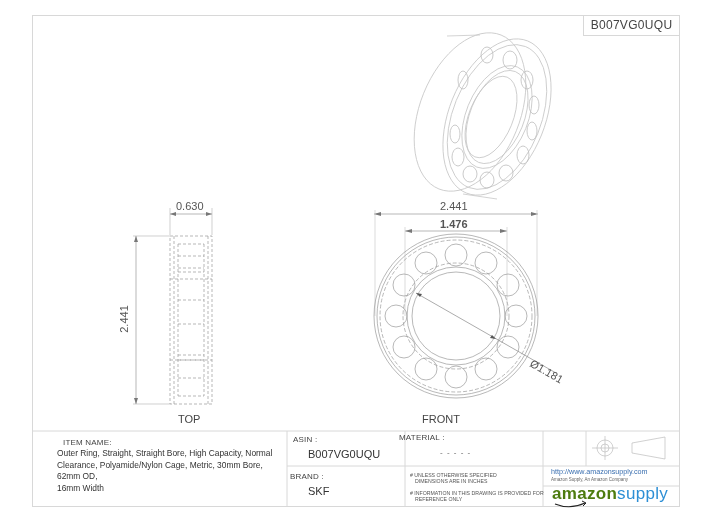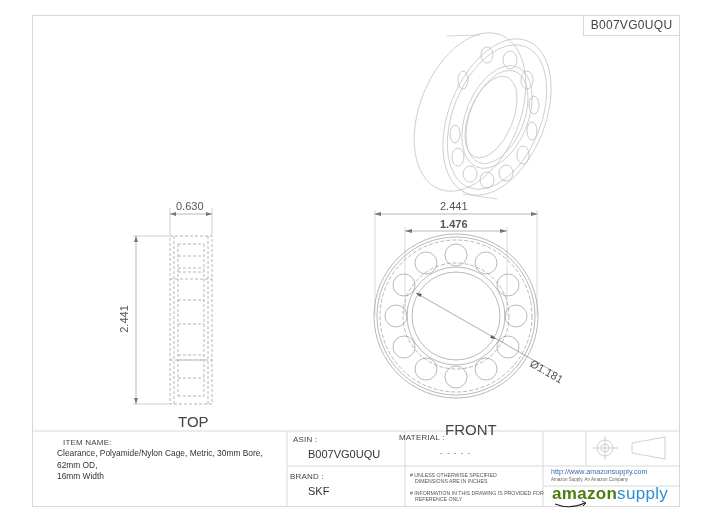--- a/index.html
+++ b/index.html
@@ -9,21 +9,21 @@
            border:1px solid #d8d8d8; box-sizing:border-box; }
   .asin-tag { position:absolute; left:583px; top:15px; width:97px; height:21px;
               border:1px solid #d8d8d8; box-sizing:border-box;
               font-size:12px; color:#444; text-align:center; line-height:19px; letter-spacing:0.3px; }
   .abs { position:absolute; }
   .label { font-size:8px; color:#444; text-transform:uppercase; letter-spacing:0.2px; }
   .value { font-size:11px; color:#333; }
   .item-text { font-size:8.4px; line-height:11.6px; color:#333; }
   .note { font-size:5.2px; line-height:6.2px; color:#555; text-transform:uppercase; }
   .dim-text { font-size:11px; color:#555; }
-  .view-label { font-size:15px; color:#444;text-align:center; }
+  .view-label { font-size:11px; color:#444;text-align:center; }
   .url { font-size:7.2px; color:#3a6fb0; }
   .tagline { font-size:4.5px; color:#666; }
   .logo { font-size:17px; letter-spacing:0.3px; }
   .logo .amz { color:#4d7c0f;font-weight:bold; }
   .logo .sup { color:#2d8fd5; }
   svg { position:absolute; left:0; top:0; }
 </style>
 </head>
 <body>
 
@@ -157,24 +157,25 @@
   </g>
 </svg>
 
 <div class="abs dim-text" style="left:176px; top:200px;">0.630</div>
 <div class="abs dim-text" style="left:110px; top:313px; transform:rotate(-90deg); transform-origin:center;">2.441</div>
 <div class="abs view-label" style="left:178px; top:413px;">TOP</div>
 
 <div class="abs dim-text" style="left:440px; top:200px;">2.441</div>
 <div class="abs dim-text" style="left:440px; top:218px;font-weight:bold;">1.476</div>
 <div class="abs dim-text" style="left:534px; top:357px; transform:rotate(30deg); transform-origin:left top;">Ø1.181</div>
-<div class="abs view-label" style="left:445px; top:413px;margin-top:8px;">FRONT</div>
+<div class="abs view-label" style="left:422px; top:413px;">FRONT</div>
 
 <div class="abs label" style="left:38px; top:438px;padding-left:25px;">ITEM NAME:</div>
 <div class="abs item-text" style="left:57px; top:448px; width:230px;">
+  <div>Outer Ring, Straight, Straight Bore, High Capacity, Normal</div>
   <div>Clearance, Polyamide/Nylon Cage, Metric, 30mm Bore, 62mm OD,</div>
   <div>16mm Width</div>
 </div>
 
 <div class="abs label" style="left:293px; top:435px;">ASIN :</div>
 <div class="abs value" style="left:308px; top:448px;">B007VG0UQU</div>
 
 <div class="abs label" style="left:290px; top:472px;">BRAND :</div>
 <div class="abs value" style="left:308px; top:485px;">SKF</div>
 

